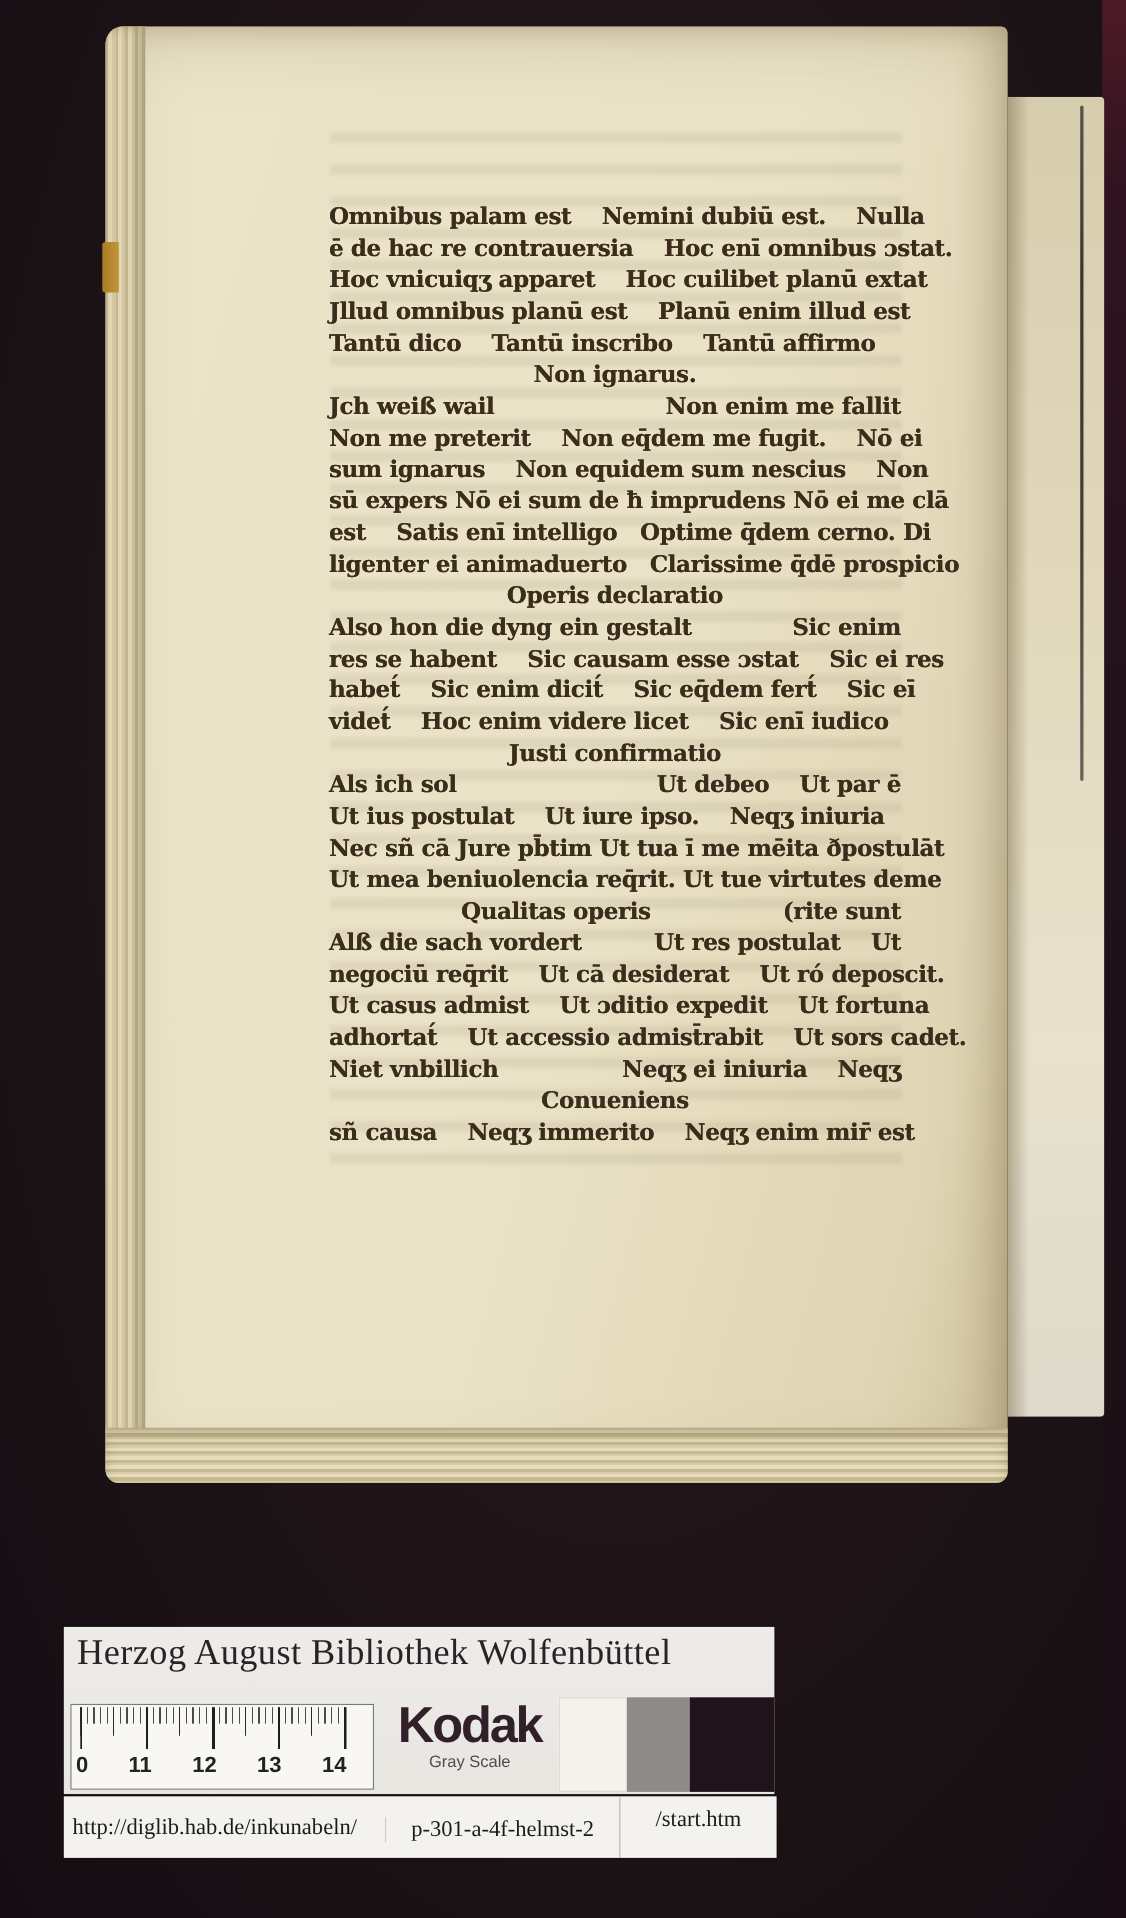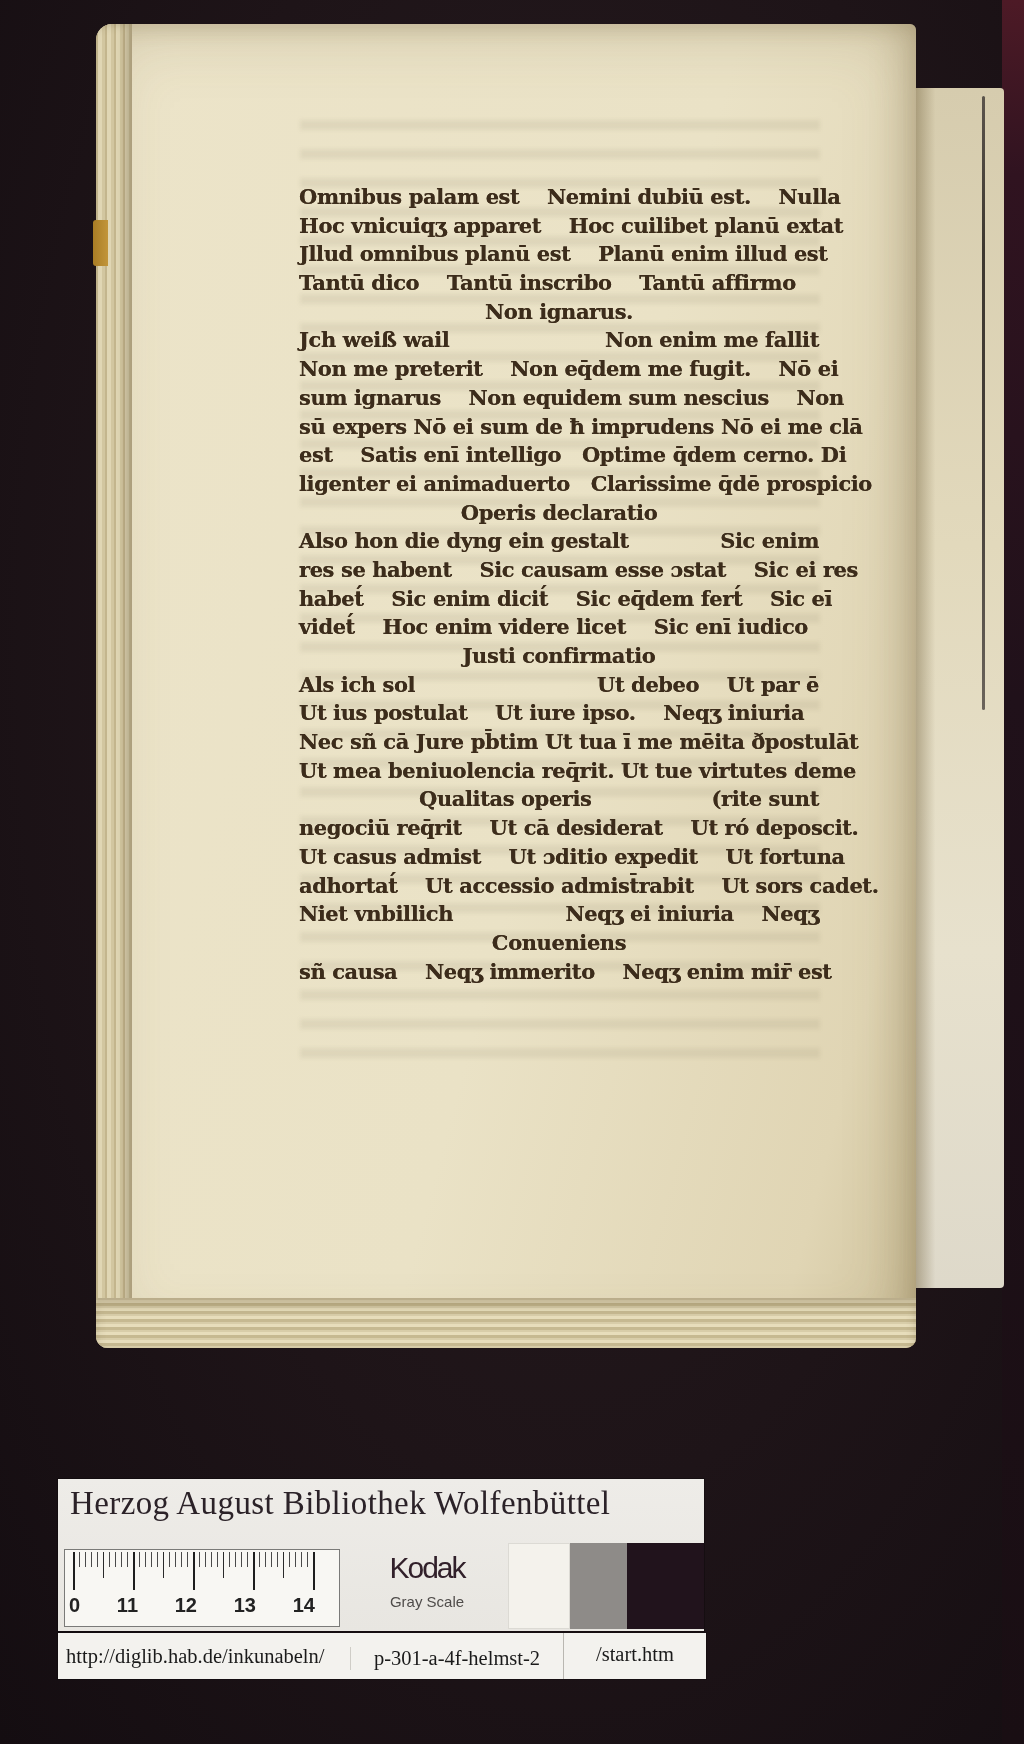--- a/index.html
+++ b/index.html
@@ -89,32 +89,32 @@
       repeating-linear-gradient(90deg,#4a4a4a 0 1px, rgba(0,0,0,0) 1px 6px);
     background-size:242px 38px, 242px 26px, 242px 15px;
     background-repeat:no-repeat;
   }
   .ruler-labels{
     position:absolute;left:4px;top:44px;width:246px;display:flex;justify-content:space-between;
     font-family:"Liberation Sans",sans-serif;font-weight:700;font-size:20px;color:#222;
   }
   .kodak{position:absolute;left:290px;top:66px;width:158px;text-align:center;}
   .kodak-word{
-    font-family:"Liberation Sans",sans-serif;font-weight:400;font-size:30px;line-height:46px;
+    font-family:"Liberation Sans",sans-serif;font-weight:700;font-size:46px;line-height:46px;
     color:#31202a;letter-spacing:-2px;
   }
   .kodak-sub{
     font-family:"Liberation Sans",sans-serif;font-size:15px;color:#4f4c4a;margin-top:2px;
   }
   .patch{position:absolute;top:64px;height:86px;}
   .patch-white{left:450px;width:62px;background:#f4f2ec;box-shadow:inset 0 0 0 1px #dcdad4;}
   .patch-gray{left:512px;width:57px;background:#8e8b88;}
   .patch-dark{left:569px;width:77px;background:#21131c;}
   .url-strip{
-    position:absolute;left:58px;top:1633px;width:648px;height:46px;
+    position:absolute;left:58px;top:1633px;width:648px;height:56px;
     background:#f3f2ee;display:flex;align-items:center;
     font-family:"Liberation Serif",serif;font-size:20.5px;color:#1a1a1a;
     box-shadow:0 0 0 1px rgba(0,0,0,.2);
   }
   .url-base{width:292px;padding-left:8px;box-sizing:border-box;}
   .shelfmark{width:212px;text-align:center;border-left:1px solid #cfcdc7;transform:translateY(2px);}
   .start-file{flex:1;text-align:center;border-left:1px solid #b9b7b1;align-self:stretch;line-height:42px;}
 </style>
 </head>
 <body>
@@ -128,20 +128,23 @@
 <div class="bottom-stack"></div>
 <div class="tab"></div>
 <div class="foredge"></div>
 <div class="rule-line"></div>
 
 <div class="text-block">
     <div class="line">
       <span class="seg-l">Omnibus palam est    Nemini dubiū est.    Nulla</span>
     </div>
     <div class="line">
+      <span class="seg-l">ē de hac re contrauersia    Hoc enī omnibus ɔstat.</span>
+    </div>
+    <div class="line">
       <span class="seg-l">Hoc vnicuiqʒ apparet    Hoc cuilibet planū extat</span>
     </div>
     <div class="line">
       <span class="seg-l">Jllud omnibus planū est    Planū enim illud est</span>
     </div>
     <div class="line">
       <span class="seg-l">Tantū dico    Tantū inscribo    Tantū affirmo</span>
     </div>
     <div class="line">
       <span class="seg-c">Non ignarus.</span>
@@ -193,20 +196,24 @@
     </div>
     <div class="line">
       <span class="seg-l">Nec sñ cā Jure pb̄tim Ut tua ī me mēita ðpostulāt</span>
     </div>
     <div class="line">
       <span class="seg-l">Ut mea beniuolencia req̄rit. Ut tue virtutes deme</span>
     </div>
     <div class="line">
       <span class="seg-c">Qualitas operis</span>
       <span class="seg-r">(rite sunt</span>
+    </div>
+    <div class="line">
+      <span class="seg-l">Alß die sach vordert</span>
+      <span class="seg-r">Ut res postulat    Ut</span>
     </div>
     <div class="line">
       <span class="seg-l">negociū req̄rit    Ut cā desiderat    Ut ró deposcit.</span>
     </div>
     <div class="line">
       <span class="seg-l">Ut casus admist    Ut ɔditio expedit    Ut fortuna</span>
     </div>
     <div class="line">
       <span class="seg-l">adhortat́    Ut accessio admist̄rabit    Ut sors cadet.</span>
     </div>

